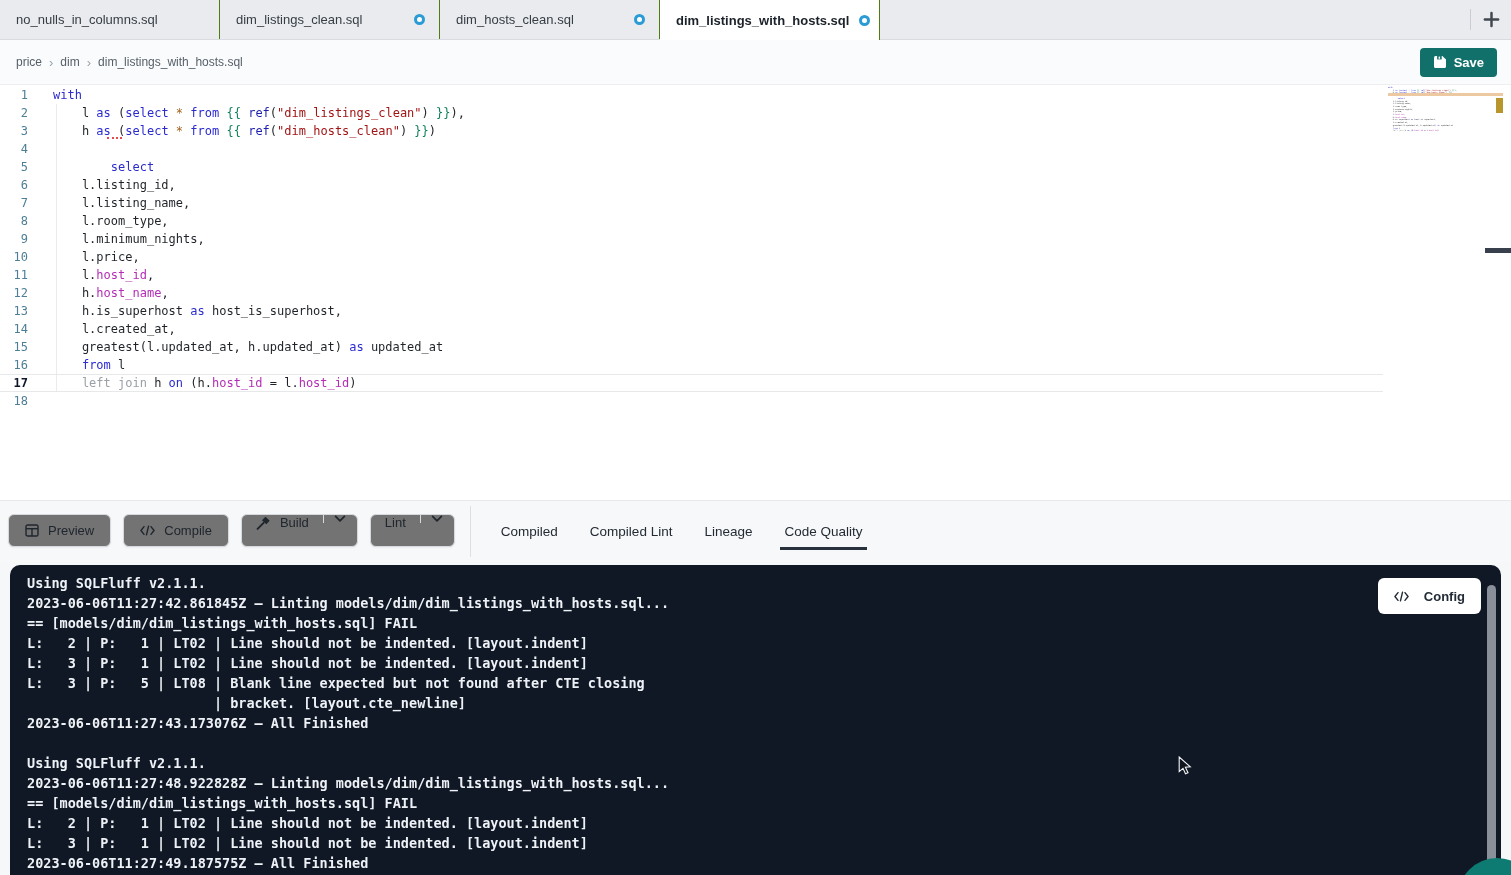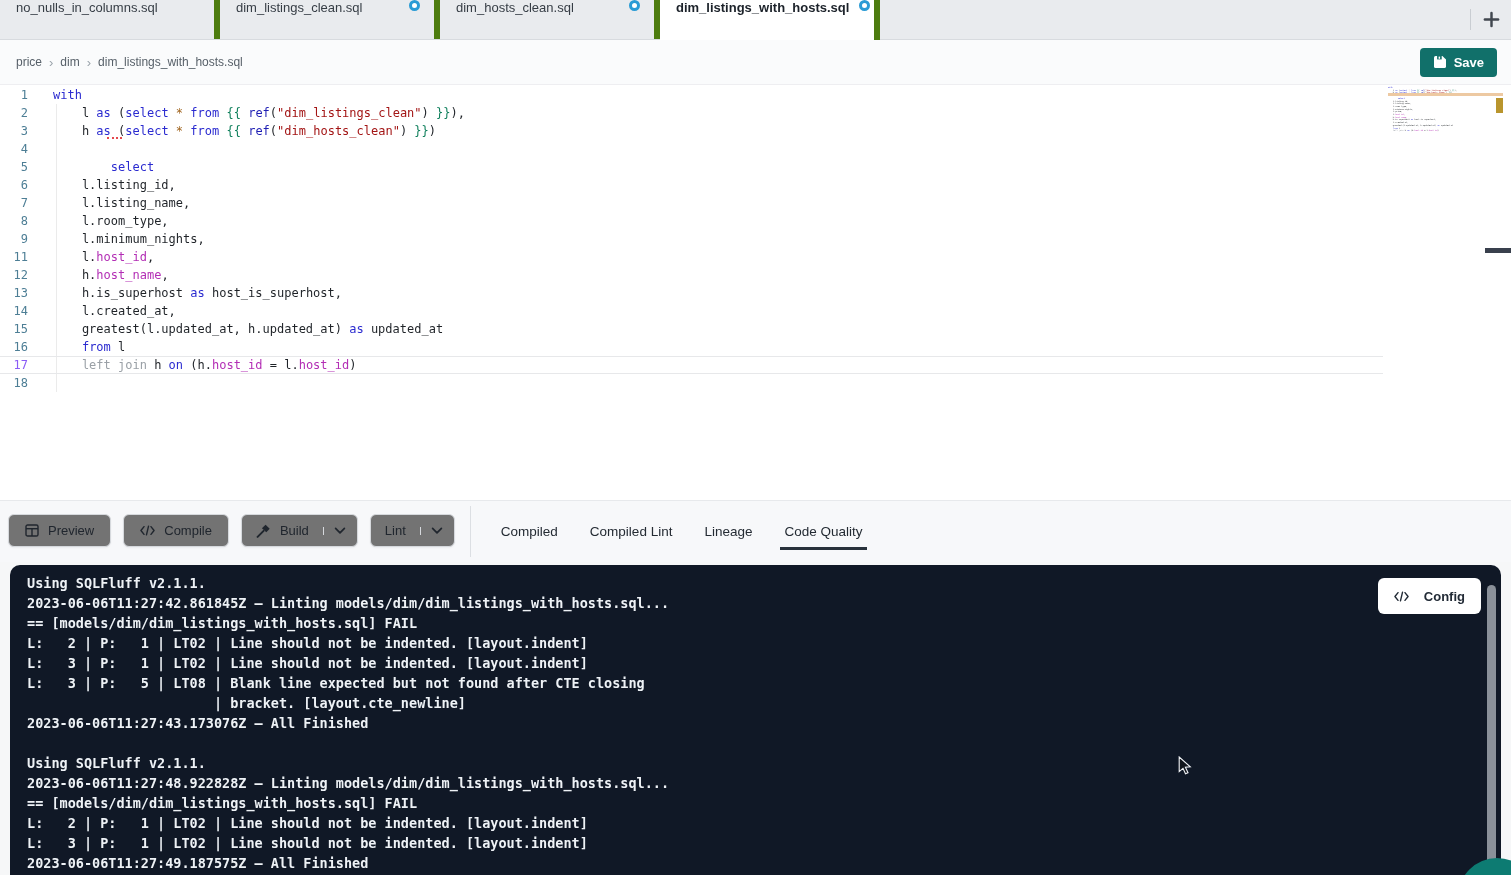--- a/index.html
+++ b/index.html
@@ -3,22 +3,22 @@
 <meta charset="utf-8">
 <style>
   * { box-sizing: border-box; margin: 0; padding: 0; }
   html,body { width:1511px; height:875px; overflow:hidden; background:#f6f7f8;
     font-family:"Liberation Sans", sans-serif; }
   .app { position:relative; width:1511px; height:875px; }
 
   
   .tabbar { position:absolute; top:0; left:0; right:0; height:40px;
     background:#e9ebee; display:flex; align-items:stretch; border-bottom:1px solid #d8dbdf; }
-  .tab { width:220px; display:flex; align-items:flex-start; justify-content:space-between;
-    padding:0 14px 0 16px; border-right:6px solid #4d7c0f; font-size:13px; color:#363d45;
+  .tab { width:220px; display:flex; align-items:center; justify-content:space-between;
+    padding:0 14px 0 16px; border-right:1px solid #4d7c0f; font-size:13px; color:#363d45;
     cursor:pointer; position:relative; }
   .tab.active { background:#fff; font-weight:bold; color:#1b2129; margin-bottom:-1px; }
   .dot { width:11px; height:11px; border-radius:50%; border:3.4px solid var(--dot);
     background:#fff; flex:0 0 auto; margin-left:10px; }
   .tab-spacer { flex:1; }
   .tab-divider { width:1px; background:#c9cdd2; margin:9px 0; }
   .newtab { width:40px; display:flex; align-items:center; justify-content:center;
     color:#41474f; background:transparent; border:none; cursor:pointer; }
 
   
@@ -30,21 +30,21 @@
   .crumbs .chev { color:#9aa3ab; margin:0 7px; font-size:13px; }
   .savebtn { height:29px; border:none; border-radius:4px; background:var(--accent);
     color:#fff; font-size:13px; font-weight:bold; font-family:inherit;
     display:flex; align-items:center; gap:7px; padding:0 13px; cursor:pointer; }
 
   
   .editor { position:absolute; top:85px; left:0; right:0; height:415px; background:#fff; overflow:hidden; }
   .row { position:relative; display:flex; height:18px; }
   .row .gut { width:40px; flex:0 0 auto; text-align:right; padding-right:12px;
     font:12px/18px "DejaVu Sans Mono", monospace; color:var(--gut); }
-  .row.activeline .gut { color:#8b5cf6; }
+  .row.activeline .gut { color:#0f172a;font-weight:bold; }
   .row pre.code { margin:0; padding-left:13px; font:12px/18px "DejaVu Sans Mono", monospace;
     color:var(--pl); white-space:pre; }
   .row.activeline::before, .row.activeline::after { content:""; position:absolute;
     left:0; right:128px; height:1px; background:#e7e8ea; }
   .row.activeline::before { top:0; } .row.activeline::after { bottom:0; }
   .lines { padding-top:1px; }
   .indent-guide { position:absolute; left:56px; top:19px; height:288px; width:1px; background:#ebebeb; }
   .squiggle { position:absolute; left:107px; bottom:1px; width:15px; height:4px;
     border-bottom:2px dotted #e5484d; }
   .tk-kw{color:var(--kw);} .tk-sr{color:var(--sr);} .tk-st{color:var(--st);}
@@ -57,21 +57,21 @@
   .ruler-dark { position:absolute; top:163px; right:0; width:26px; height:5px; background:var(--dark); }
 
   
   .midbar { position:absolute; top:500px; left:0; right:0; height:62px; background:#f7f8fa;
     border-top:1px solid #e7e9ec; display:flex; align-items:stretch; }
   .actions { display:flex; gap:12px; margin:13px 0 0 8px; height:33px; }
   .btn, .split { background:#737373; border:1px solid #d6d9dd; border-radius:6px;
     box-shadow:0 1px 2px rgba(16,24,40,.05); }
   .btn { display:flex; align-items:center; gap:9px; padding:0 16px; font-size:13px;
     color:#20262e; font-family:inherit; cursor:pointer; font-weight:500; }
-  .split { display:flex; align-items:center; padding:0; }
+  .split { display:flex; align-items:flex-start; padding:0; }
   .split .sbtn { background:transparent; border:none; font-family:inherit; font-size:13px;
     color:#20262e; font-weight:500; display:flex; align-items:center; gap:9px; cursor:pointer; }
   .split .main { padding:0 14px; }
   .split .drop { width:34px; justify-content:center; border-left:1px solid #d6d9dd; }
   .ic { display:flex; align-items:center; }
   .vdiv { width:1px; background:#dcdfe3; margin:5px 0 5px 15px; }
   .ptabs { display:flex; gap:32px; margin-left:30px; }
   .ptab { position:relative; background:none; border:none; font-family:inherit; font-size:13.5px;
     color:#242b33; display:flex; align-items:center; cursor:pointer; padding:0; }
   .ptab.active { font-weight:500; }
@@ -179,20 +179,24 @@
           <span class="gut">7</span>
           <pre class="code"><span class="tk-pl">    l.listing_name,</span></pre>
         </div>
         <div class="row">
           <span class="gut">8</span>
           <pre class="code"><span class="tk-pl">    l.room_type,</span></pre>
         </div>
         <div class="row">
           <span class="gut">9</span>
           <pre class="code"><span class="tk-pl">    l.minimum_nights,</span></pre>
+        </div>
+        <div class="row">
+          <span class="gut">10</span>
+          <pre class="code"><span class="tk-pl">    l.price,</span></pre>
         </div>
         <div class="row">
           <span class="gut">11</span>
           <pre class="code"><span class="tk-pl">    l.</span><span class="tk-vr">host_id</span><span class="tk-pl">,</span></pre>
         </div>
         <div class="row">
           <span class="gut">12</span>
           <pre class="code"><span class="tk-pl">    h.</span><span class="tk-vr">host_name</span><span class="tk-pl">,</span></pre>
         </div>
         <div class="row">

